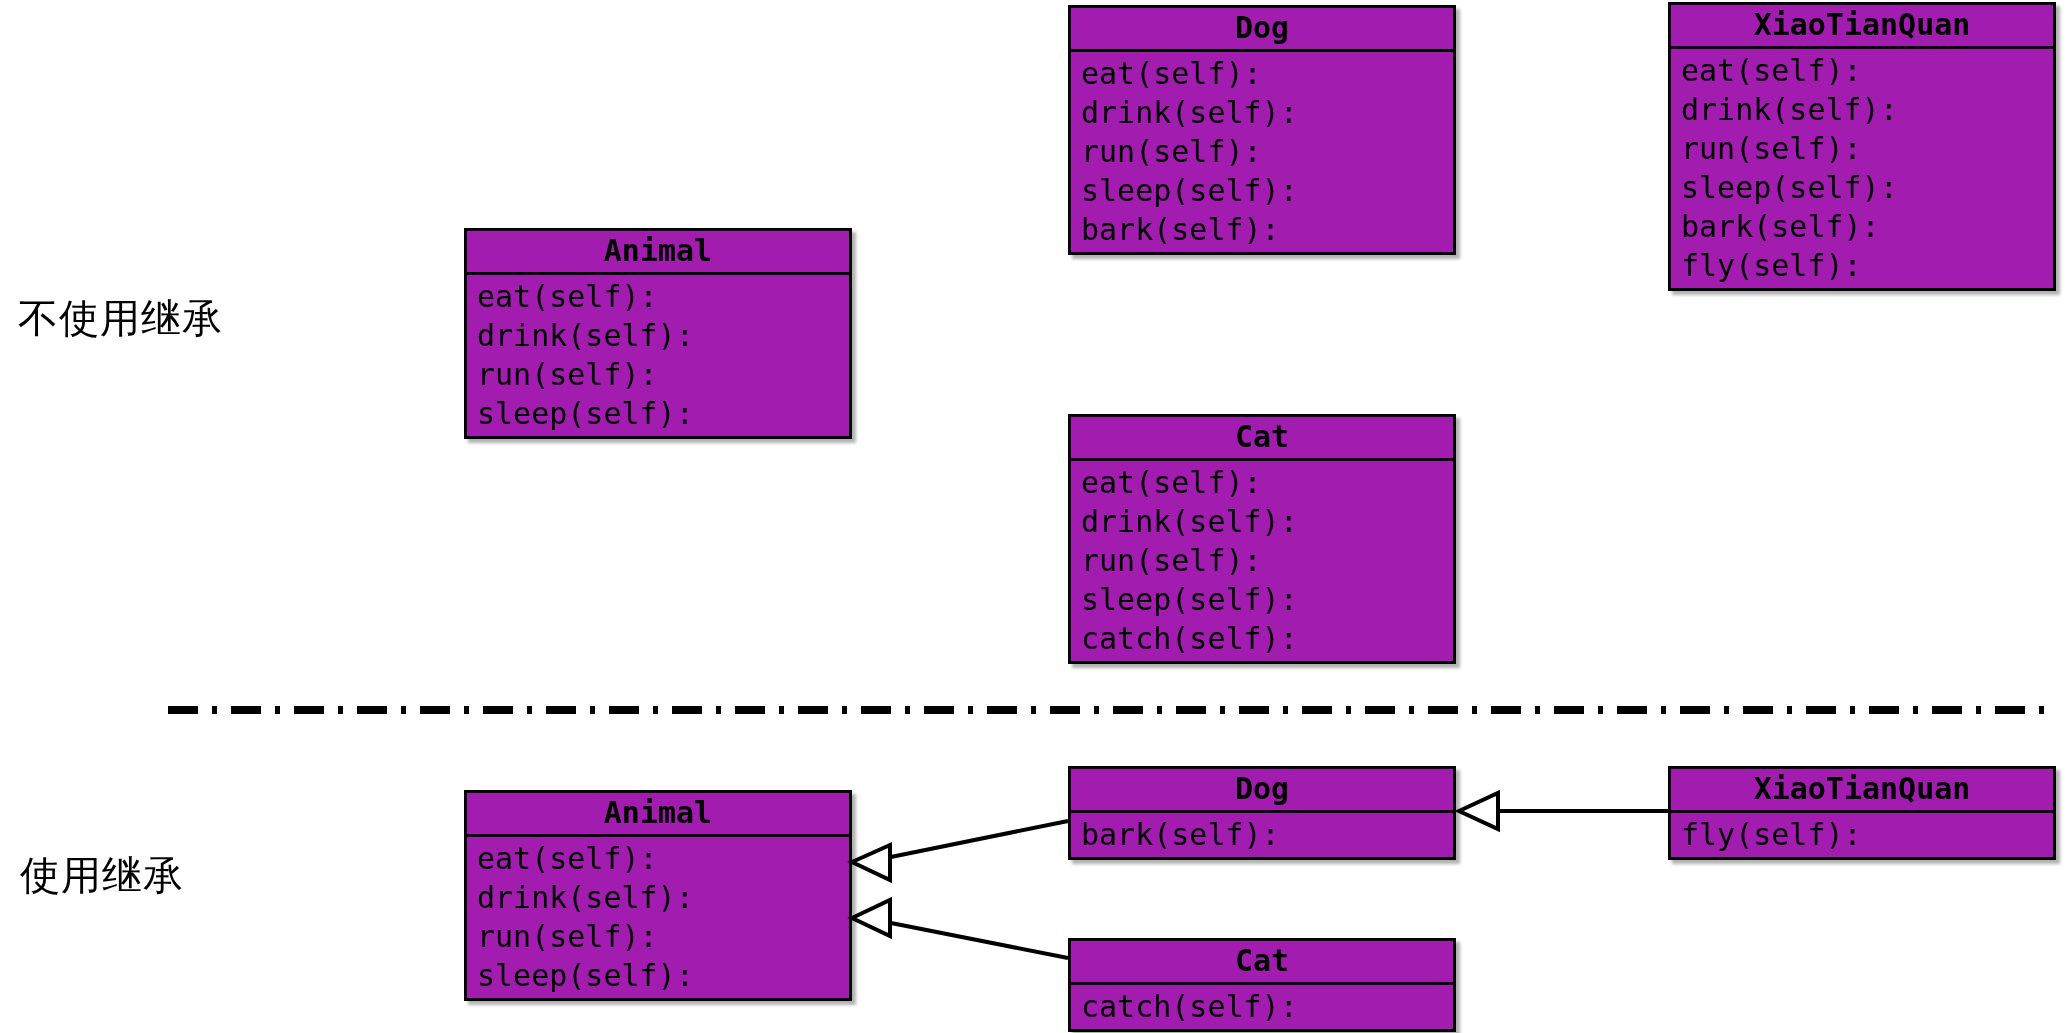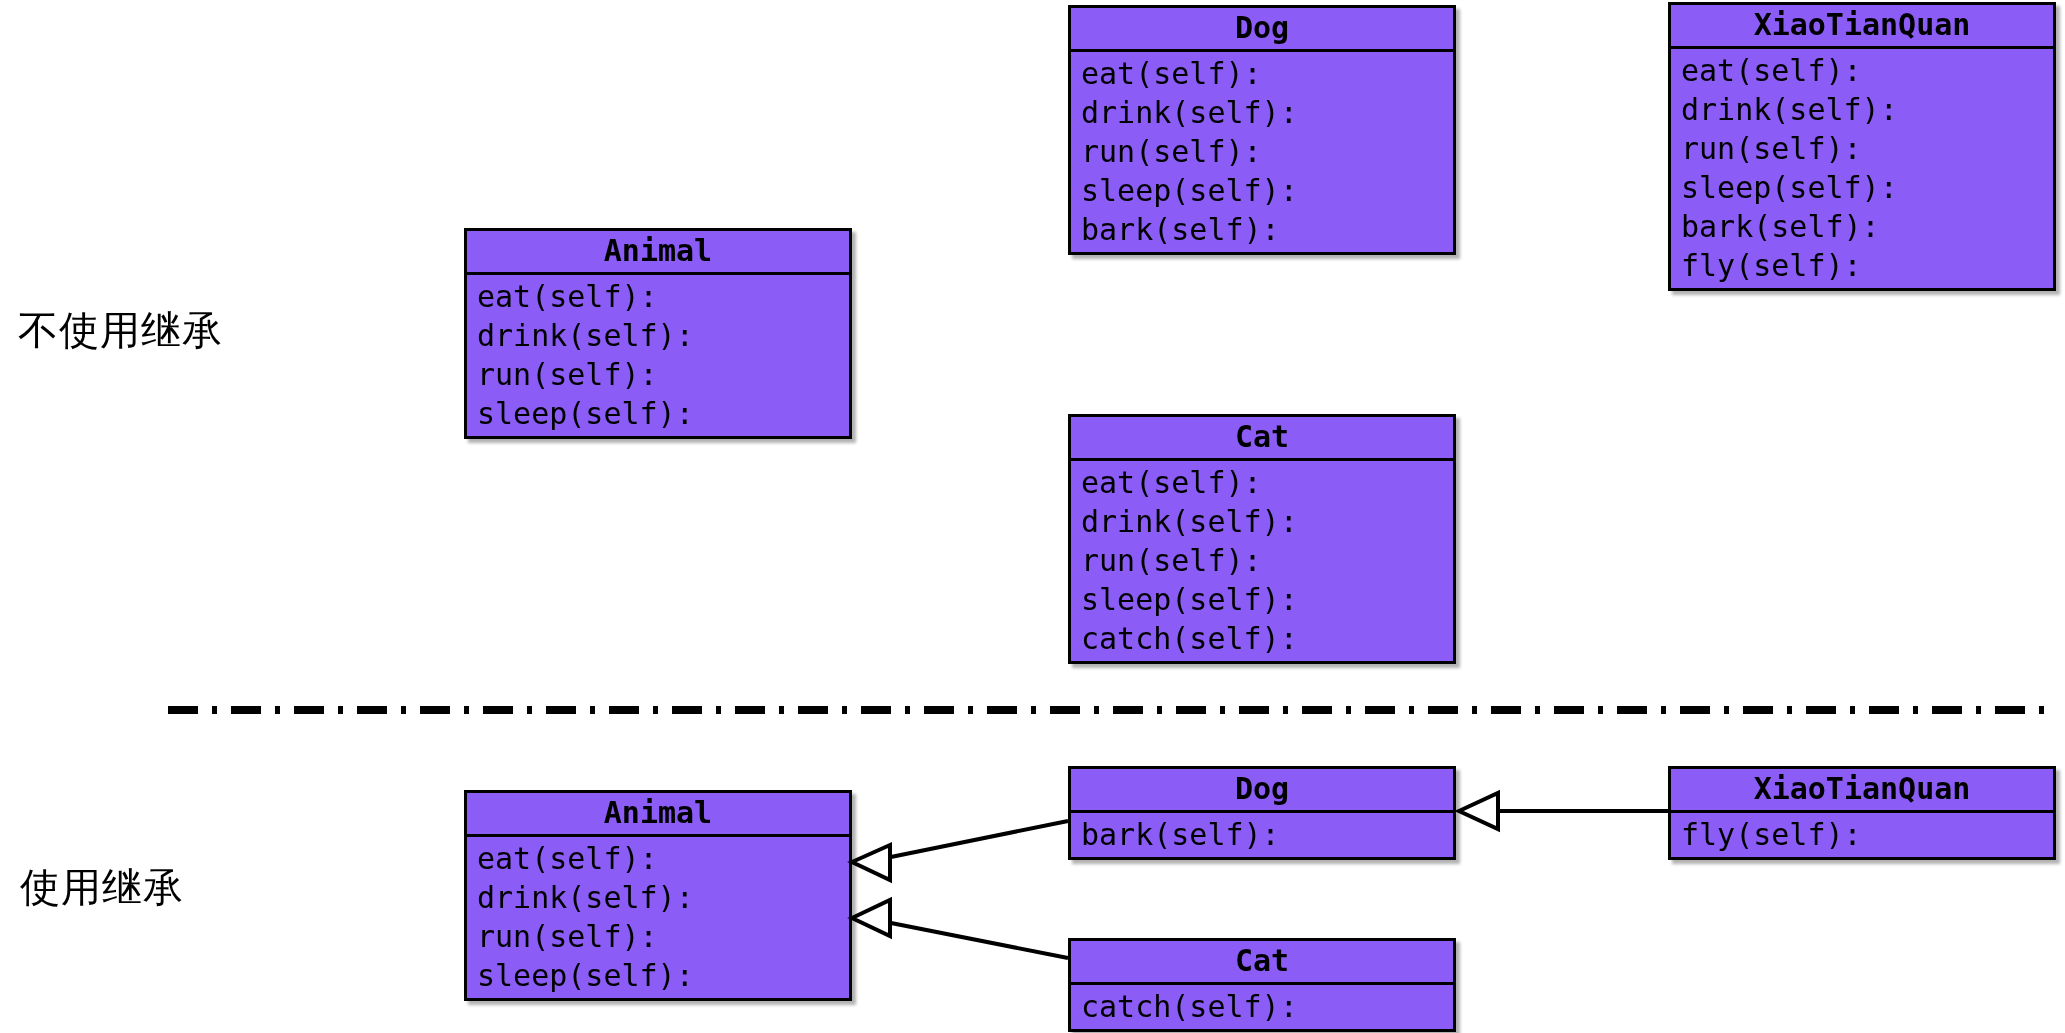--- a/index.html
+++ b/index.html
@@ -21,27 +21,26 @@
 
   
   .section-label {
     position: absolute;
     font-family: "DejaVu Sans", sans-serif;
     font-size: 40px;
     line-height: 1;
     color: #000000;
     white-space: nowrap;
     letter-spacing: 1px;
-    margin-top: 12px;
   }
 
   
   .uml-box {
     position: absolute;
-    background: #8b5cf6;
+    background: #a21caf;
     border: 3px solid #000000;
     box-sizing: border-box;
     box-shadow: 4px 4px 3px rgba(0,0,0,0.30);
     z-index: 5;
   }
   .uml-title {
     font-family: "DejaVu Sans Mono", monospace;
     font-weight: bold;
     font-size: 30px;
     line-height: 38px;

